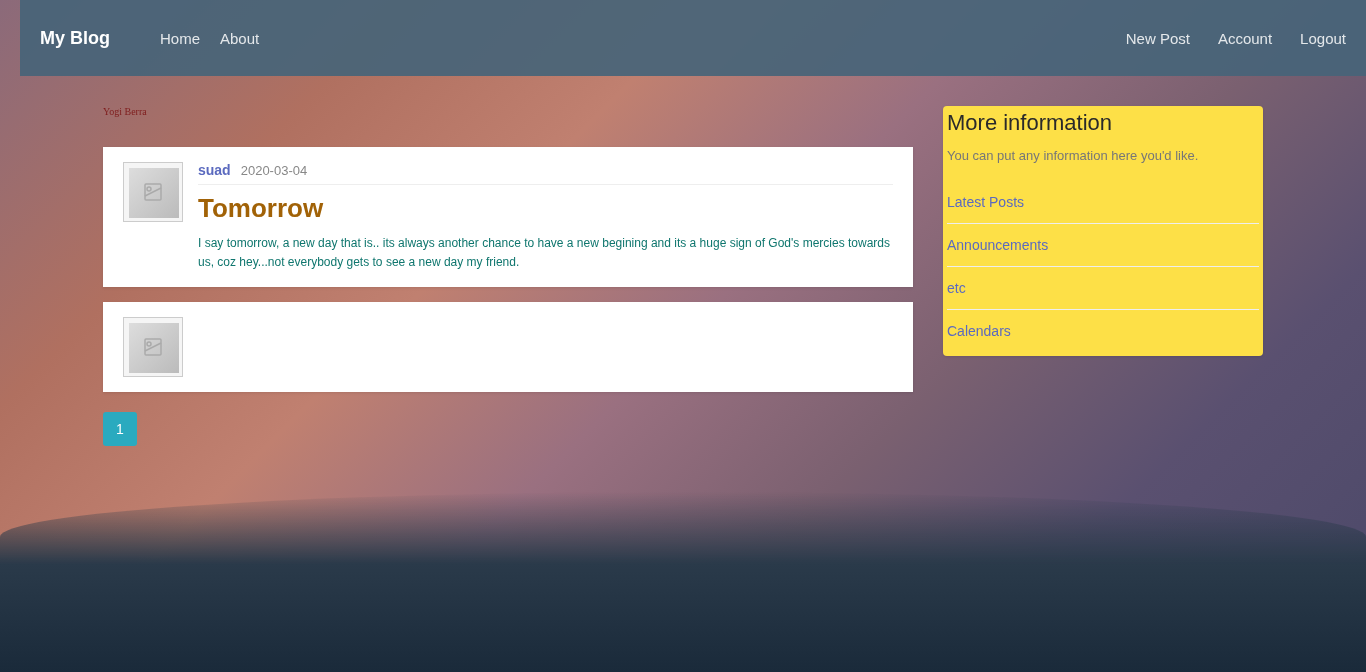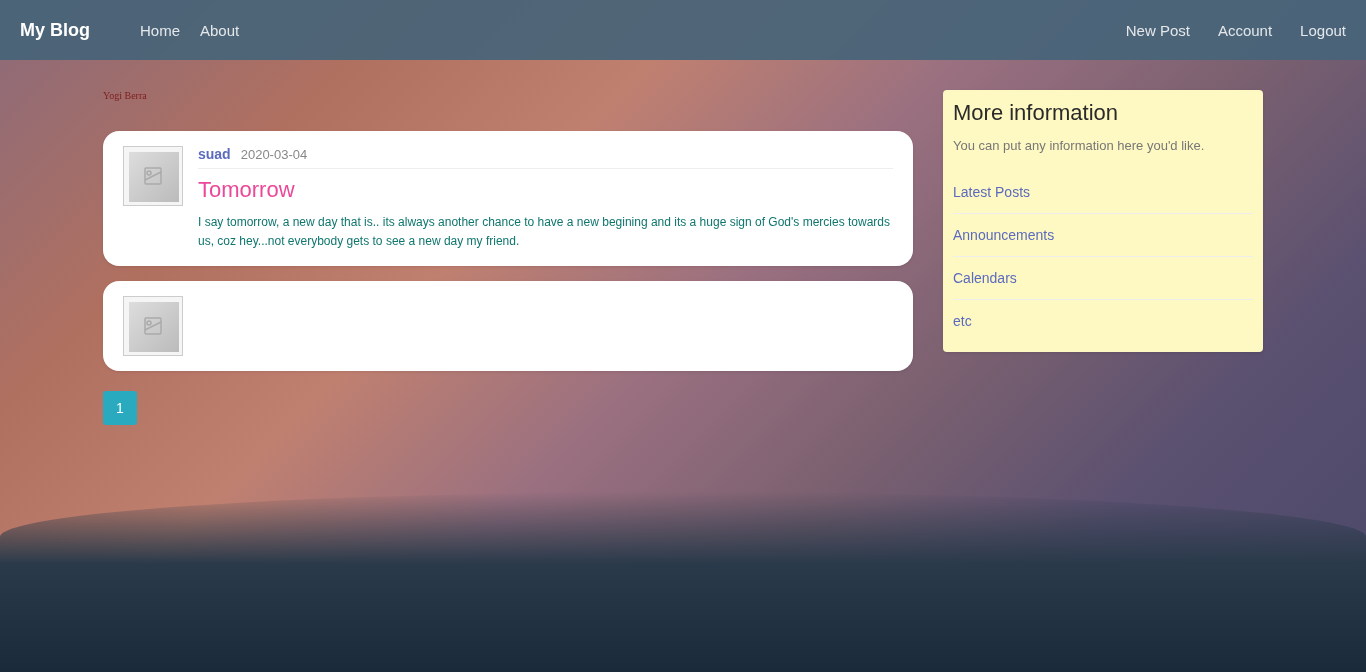--- a/index.html
+++ b/index.html
@@ -39,23 +39,24 @@
       z-index: -1;
       border-radius: 60% 60% 0 0 / 30% 30% 0 0;
     }
 
     
     nav {
       background-color: rgba(70, 100, 120, 0.92);
       padding: 0 20px;
       display: flex;
       align-items: center;
-      height: 60px;
+      height: 76px;
       position: relative;
       z-index: 100;
+      margin-left: 20px;
     }
 
     .nav-brand {
       color: white;
       font-weight: bold;
       font-size: 18px;
       margin-right: 30px;
       font-family: Arial, sans-serif;
     }
 
@@ -116,21 +117,21 @@
 
     .hero-quote .author {
       color: #7f1d1d;
       font-size: 10px;
       font-style: normal;
     }
 
     
     .post-card {
       background: white;
-      border-radius: 16px;
+      border-radius: 0;
       padding: 15px 20px;
       margin-bottom: 15px;
       display: flex;
       gap: 15px;
       box-shadow: 0 1px 3px rgba(0,0,0,0.1);
     }
 
     .post-avatar {
       width: 60px;
       height: 60px;
@@ -182,23 +183,23 @@
       font-family: Arial, sans-serif;
     }
 
     .post-divider {
       border: none;
       border-top: 1px solid #eee;
       margin: 5px 0 8px 0;
     }
 
     .post-title {
-      font-size: 22px;
-      font-weight: normal;
-      color: #ec4899;
+      font-size: 26px;
+      font-weight: bold;
+      color: #a16207;
       margin-bottom: 10px;
       font-family: Arial, sans-serif;
     }
 
     .post-excerpt {
       font-size: 12px;
       color: #0f766e;
       line-height: 1.6;
       font-family: Arial, sans-serif;
     }
@@ -217,23 +218,23 @@
       background: #2aaabf;
       color: white;
       font-size: 14px;
       font-family: Arial, sans-serif;
       border-radius: 3px;
       cursor: pointer;
     }
 
     
     .sidebar-card {
-      background: #fef9c3;
+      background: #fde047;
       border-radius: 4px;
-      padding: 10px;
+      padding: 4px;
       box-shadow: 0 1px 3px rgba(0,0,0,0.1);
     }
 
     .sidebar-title {
       font-size: 22px;
       color: #2a2a2a;
       font-family: Arial, sans-serif;
       margin-bottom: 10px;
       font-weight: normal;
     }
@@ -337,22 +338,22 @@
       <h3 class="sidebar-title">More information</h3>
       <p class="sidebar-desc">You can put any information here you'd like.</p>
       <ul class="sidebar-links">
         <li>
           <a>Latest Posts</a>
         </li>
         <li>
           <a>Announcements</a>
         </li>
         <li>
-          <a>Calendars</a>
+          <a>etc</a>
         </li>
         <li>
-          <a>etc</a>
+          <a>Calendars</a>
         </li>
       </ul>
     </div>
   </div>
 
 </div>
 
 </body></html>

